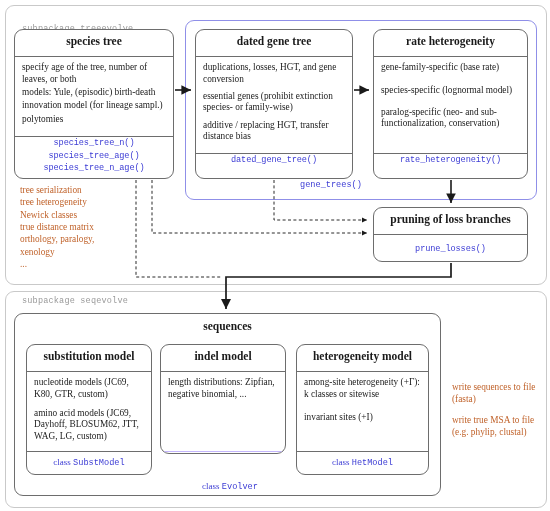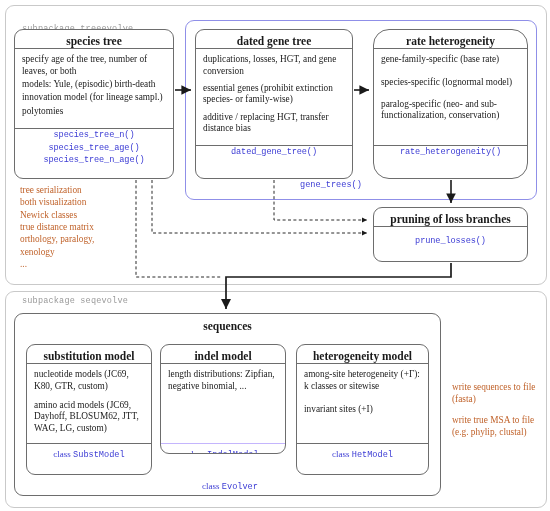--- a/index.html
+++ b/index.html
@@ -37,21 +37,21 @@
     border:1px solid #6d6d6d;
     border-radius:9px;
     background:#fff;
     box-sizing:border-box;
     overflow:hidden;
   }
   .card-title{
     text-align:center;
     font-weight:bold;
     font-size:11.5px;
-    padding:5px 2px 0 2px;
+    padding:5px 2px 8px 2px;
     border-bottom:1px solid #6d6d6d;
     line-height:1.15;
   }
   .card-body{
     font-size:9.3px;
     line-height:1.22;
     padding:5px 7px 4px 7px;
     box-sizing:border-box;
   }
   .card-body p{margin:0 0 6px 0;}
@@ -119,42 +119,42 @@
     <div class="card-body" style="height:96px;">
       <p>duplications, losses, HGT, and gene conversion</p>
       <p>essential genes  (prohibit extinction species- or family-wise)</p>
       <p>additive / replacing HGT, transfer distance bias</p>
     </div>
     <div class="card-foot">
       <div>dated_gene_tree()</div>
     </div>
   </div>
 
-  <div class="card" style="left:373px;top:29px;width:155px;height:150px;border-radius:16px;">
+  <div class="card" style="left:373px;top:29px;width:155px;height:150px;">
     <div class="card-title">rate heterogeneity</div>
     <div class="card-body" style="height:96px;">
       <p style="margin-bottom:11px;">gene-family-specific (base rate)</p>
       <p style="margin-bottom:11px;">species-specific (lognormal model)</p>
       <p>paralog-specific (neo- and sub-functionalization, conservation)</p>
     </div>
     <div class="card-foot">
       <div>rate_heterogeneity()</div>
     </div>
   </div>
 
   <div class="card" style="left:373px;top:207px;width:155px;height:55px;">
     <div class="card-title">pruning of loss branches</div>
     <div class="card-foot" style="border-top:none;padding-top:8px;">
       <div>prune_losses()</div>
     </div>
   </div>
 
   <div class="note" style="left:20px;top:184px;">
     <div>tree  serialization</div>
-    <div>both visualization</div>
+    <div>tree heterogeneity</div>
     <div>Newick classes</div>
     <div>true distance matrix</div>
     <div>orthology, paralogy,</div>
     <div>xenology</div>
     <div>...</div>
   </div>
 
   <div class="pkg" style="left:5px;top:291px;width:540px;height:215px;"></div>
   <div class="pkg-label" style="left:22px;top:296px;">subpackage seqevolve</div>
 

